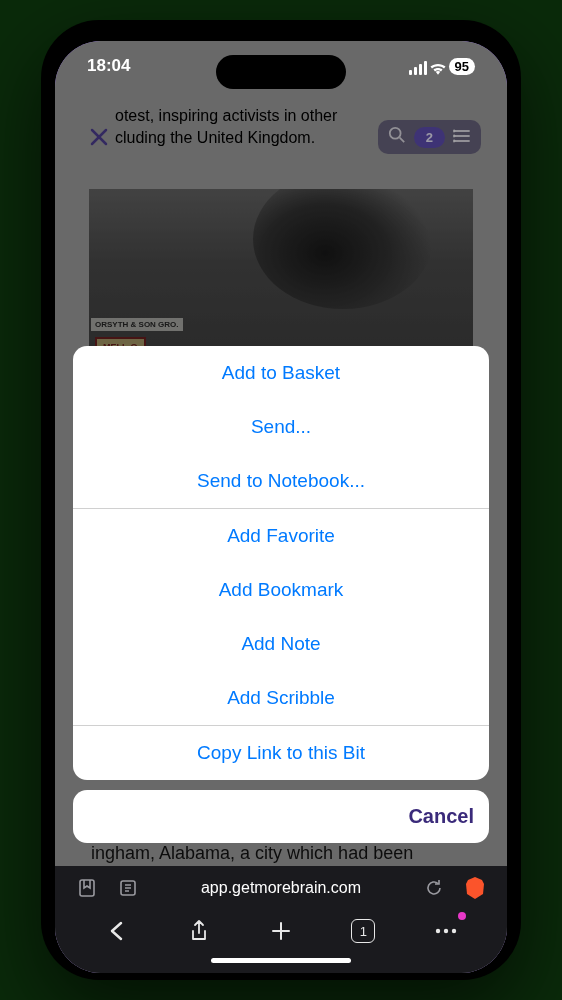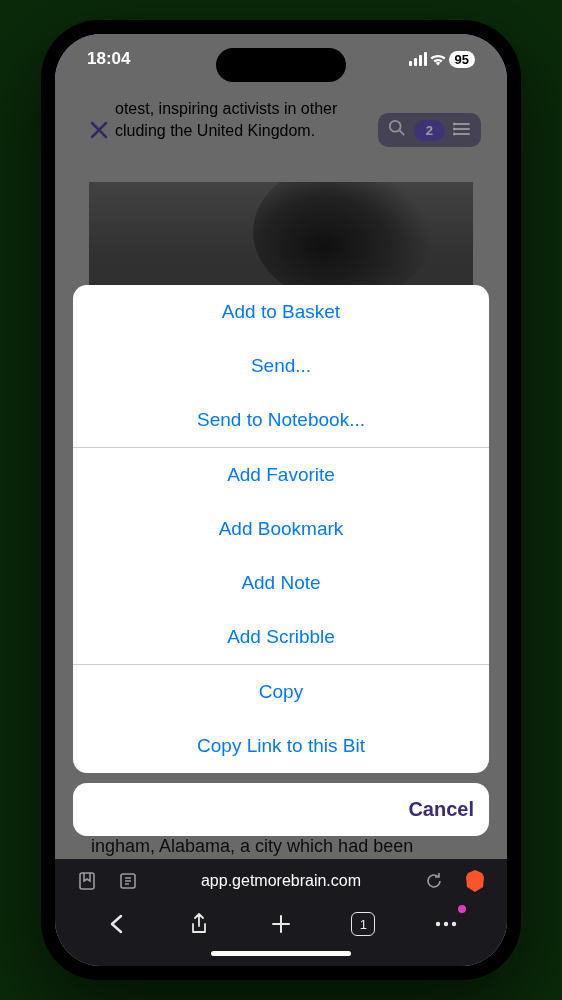--- a/index.html
+++ b/index.html
@@ -15,36 +15,37 @@
       position: relative;
     }
     
     .phone-screen {
       width: 100%;
       height: 100%;
       background: #8b5cf6;
       border-radius: 46px;
       overflow: hidden;
       position: relative;
+      margin-top: 7px;
     }
     
     
     .status-bar {
       position: absolute;
       top: 0; left: 0; right: 0;
       height: 50px;
       display: flex;
       justify-content: space-between;
       align-items: center;
       padding: 0 32px;
       z-index: 100;
       color: #fff;
     }
     .status-left { font-weight: 600; font-size: 17px; }
-    .status-right { display: flex; align-items: center; gap: 2px; }
+    .status-right { display: flex; align-items: flex-end; gap: 2px; }
     .signal-bars { display: flex; gap: 2px; align-items: flex-end; }
     .signal-bars span { width: 3px; background: #fff; border-radius: 1px; }
     .signal-bars span:nth-child(1){height:5px}
     .signal-bars span:nth-child(2){height:8px}
     .signal-bars span:nth-child(3){height:11px}
     .signal-bars span:nth-child(4){height:14px}
     .wifi-icon { width: 18px; height: 14px; }
     .battery-pill {
       background: #fff;
       color: #000;
@@ -350,21 +351,20 @@
       <div class="sheet-group">
         <div class="sheet-item">Add to Basket</div>
         <div class="sheet-item">Send...</div>
         <div class="sheet-item">Send to Notebook...</div>
         <div class="divider"></div>
         <div class="sheet-item">Add Favorite</div>
         <div class="sheet-item">Add Bookmark</div>
         <div class="sheet-item">Add Note</div>
         <div class="sheet-item">Add Scribble</div>
         <div class="divider"></div>
-        <div class="sheet-item">Copy</div>
         <div class="sheet-item">Copy Link to this Bit</div>
       </div>
       <div class="cancel-btn">Cancel</div>
     </div>
 
     <div class="browser-chrome">
       <div class="address-row">
         <div class="chrome-icon">
           <svg width="20" height="20" viewBox="0 0 20 20" fill="none" stroke="currentColor" stroke-width="1.6">
             <rect x="3" y="2" width="14" height="16" rx="2"></rect>

